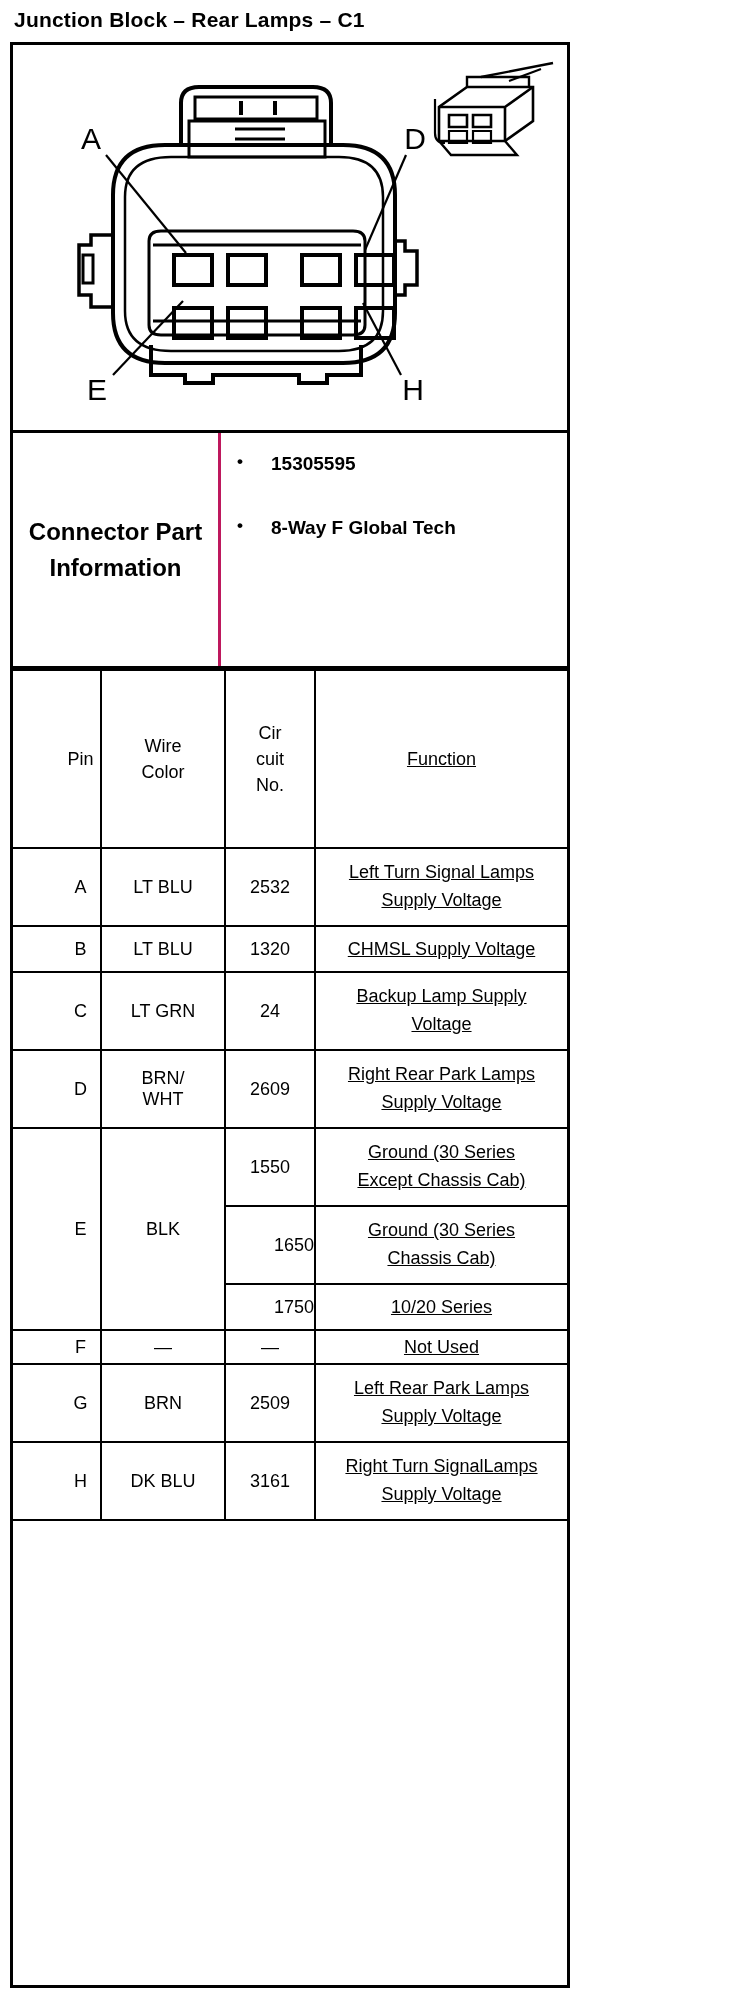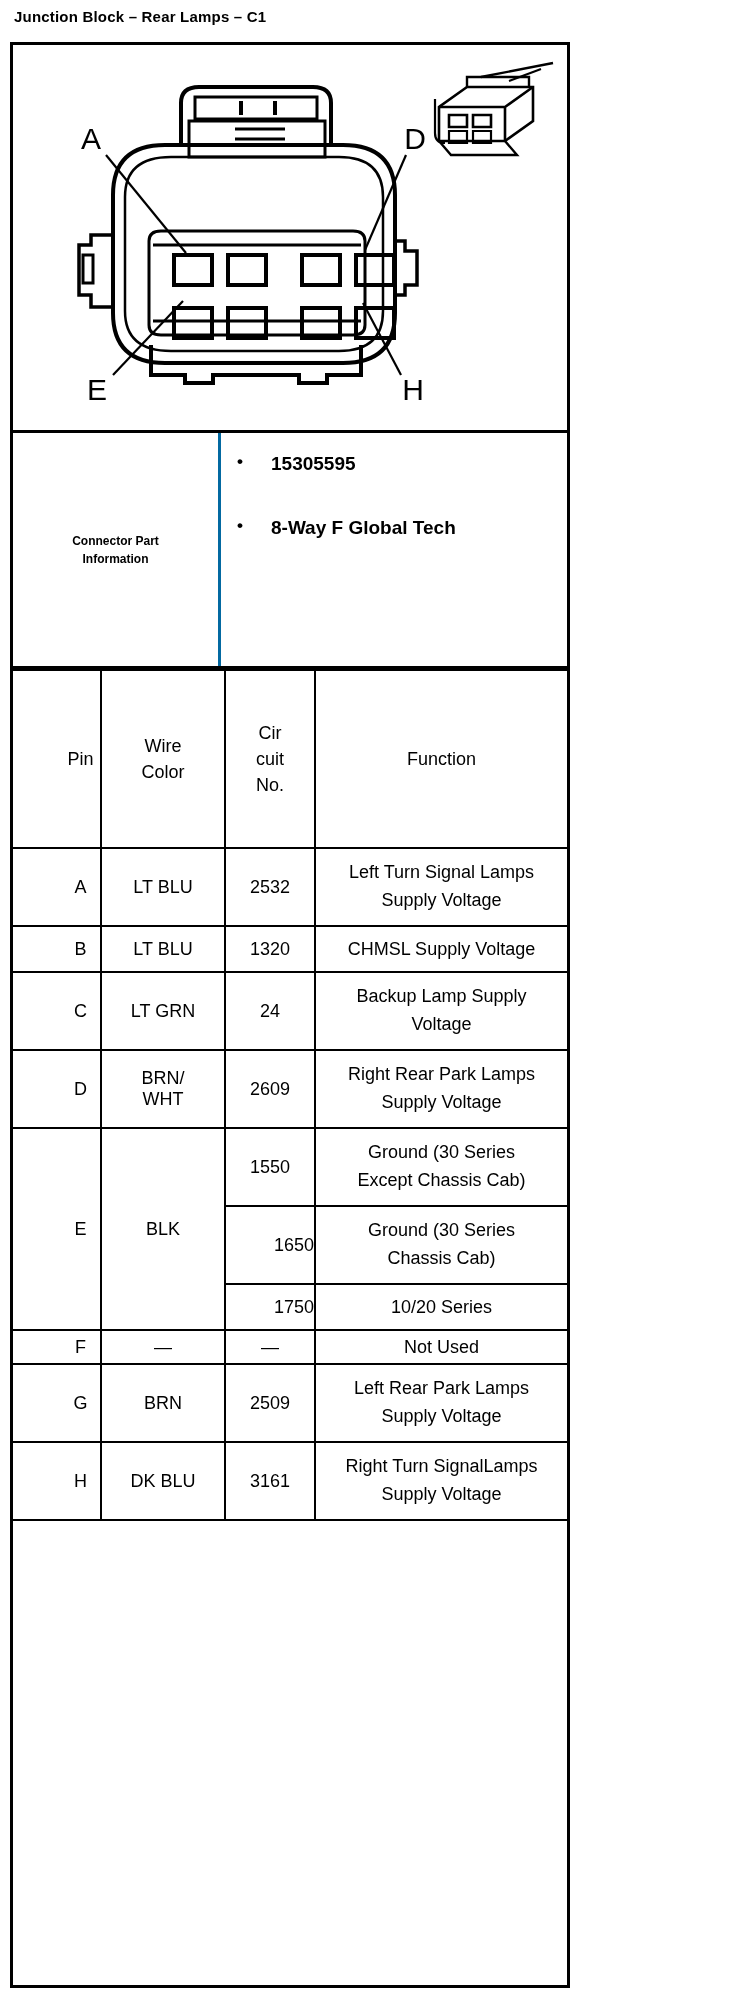--- a/index.html
+++ b/index.html
@@ -1,39 +1,39 @@
 <!DOCTYPE html>
 <html><head>
 <meta charset="utf-8">
 <style>
   html,body{margin:0;padding:0;background:#fff;}
   body{width:752px;height:1996px;font-family:"Liberation Sans",sans-serif;color:#000;
        -webkit-font-smoothing:none;}
   .page{position:relative;width:752px;height:1996px;overflow:hidden;}
 
   
-  .title{position:absolute;left:14px;top:8px;font-size:15px;font-weight:bold;
+  .title{position:absolute;left:14px;top:8px;font-size:21px;font-weight:bold;
          letter-spacing:.2px;white-space:nowrap;}
 
   
   .frame{position:absolute;left:10px;top:42px;width:560px;height:1946px;
          border:3px solid #000;box-sizing:border-box;}
 
   
   .diagram{position:relative;width:100%;height:388px;box-sizing:border-box;
            border-bottom:3px solid #000;}
   .diagram svg{display:block;}
   .calloutlabel{font-family:"Liberation Sans",sans-serif;font-size:30px;fill:#000;}
 
   
   .partrow{display:flex;width:100%;height:236px;box-sizing:border-box;
            border-bottom:3px solid #000;}
   .partlabel{width:208px;flex:0 0 208px;box-sizing:border-box;
-             border-right:3px solid #0369a1;display:flex;align-items:center;
-             justify-content:center;text-align:center;font-size:12px;
+             border-right:3px solid #be185d;display:flex;align-items:center;
+             justify-content:center;text-align:center;font-size:24px;
              font-weight:bold;line-height:1.5;}
   .partbody{flex:1;box-sizing:border-box;padding:18px 10px 0 8px;}
   .blitem{display:flex;font-size:19px;font-weight:bold;line-height:1.35;
           margin-bottom:38px;}
   .bldot{width:34px;flex:0 0 34px;text-align:left;padding-left:8px;
          font-size:17px;line-height:1.3;}
   .bltext{flex:1;}
   .blwrap{display:block;margin-left:-34px;}
 
   
@@ -51,21 +51,21 @@
   .cfn{text-align:center;padding-left:5px;line-height:1.5;}
   .r1{height:78px;}
   .r2{height:78px;}
   .rsm{height:46px;}
   .tall{height:78px;}
   .fn2{line-height:1.55;}
 
   
   table.pins{border-left:0;border-right:0;}
   table.pins tr td:first-child,table.pins tr th:first-child{border-left:0;padding-left:48px;}
-  table.pins tr td:last-child,table.pins tr th:last-child{border-right:0;}
+  table.pins tr td:last-child,table.pins tr th:last-child{border-right:0;text-decoration:underline;}
 </style>
 </head>
 <body>
 
 <div class="page">
 
   <div class="title">Junction Block – Rear Lamps – C1</div>
 
   <div class="frame">
 

